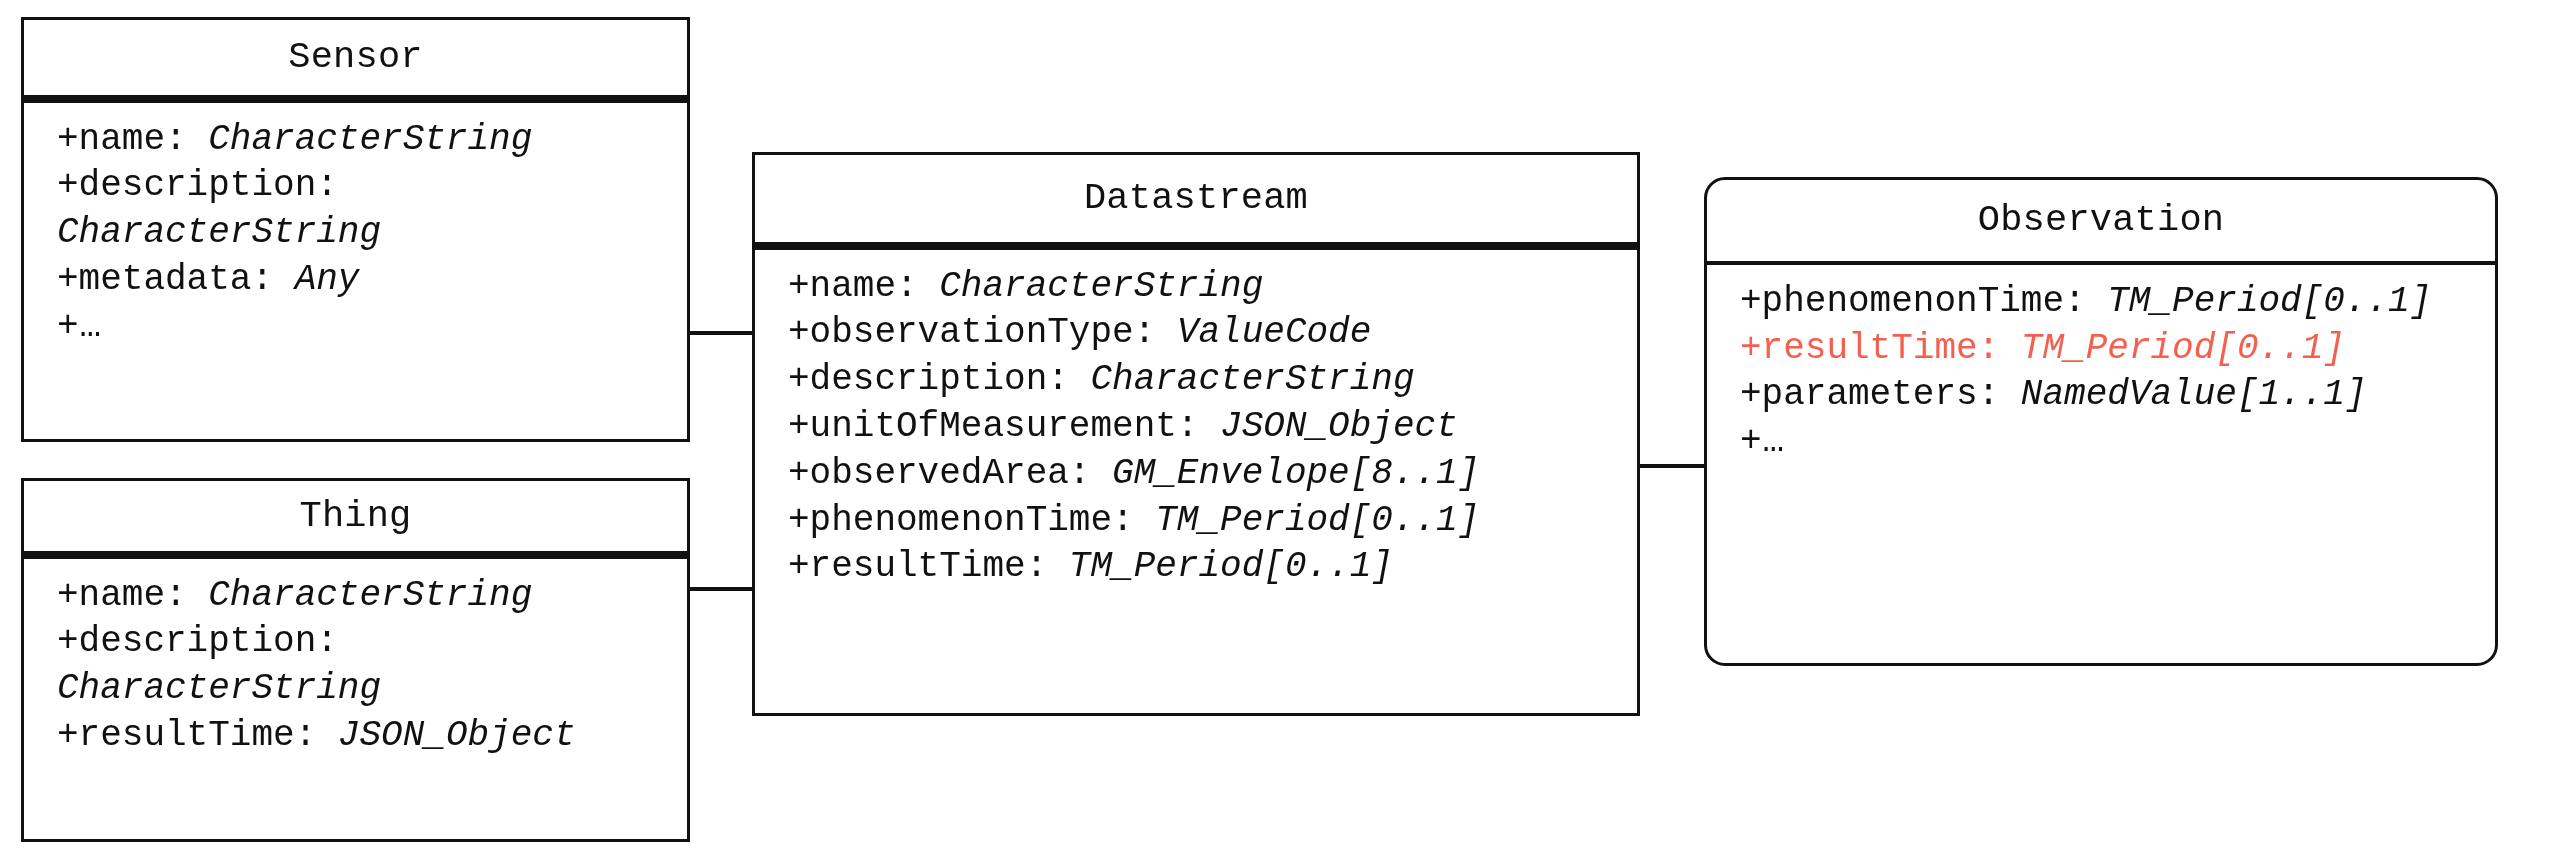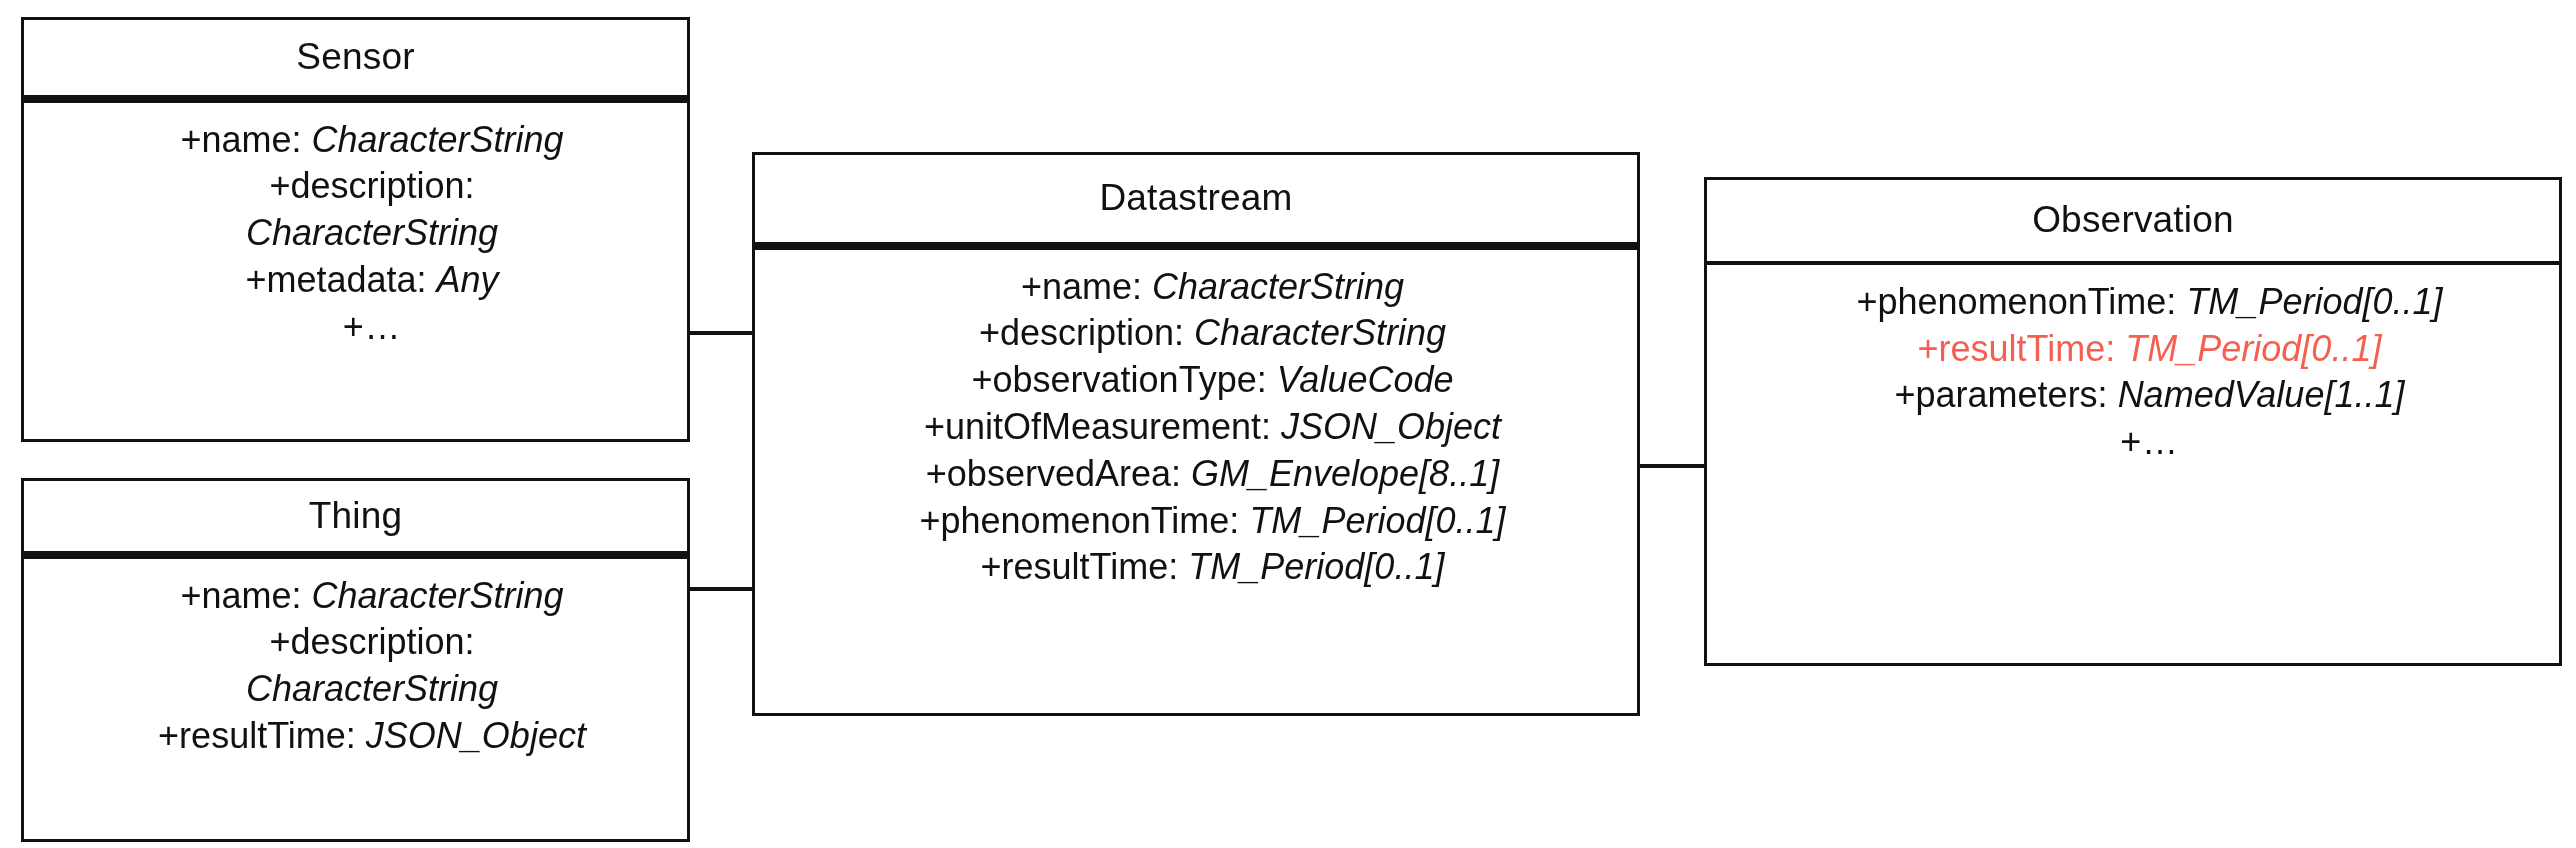--- a/index.html
+++ b/index.html
@@ -6,23 +6,22 @@
   html, body {
     margin: 0;
     padding: 0;
     background: #ffffff;
   }
   #canvas {
     position: relative;
     width: 2576px;
     height: 848px;
     background: #ffffff;
-    font-family: Liberation Sans, sans-serif;
+    font-family: Liberation Mono, monospace;
     overflow: hidden;
-    text-align: center;
   }
 
   
   .uml-class {
     position: absolute;
     box-sizing: border-box;
     background: #ffffff;
     border: 3.8px solid #111111;
     display: flex;
     flex-direction: column;
@@ -131,41 +130,41 @@
   </div>
 
   <div class="uml-class" style="left:752px; top:152px; width:888px; height:564px;">
     <div class="uml-title" style="height:87px;">Datastream</div>
     <div class="uml-divider thick"></div>
     <div class="uml-attrs">
       <div class="attr-line">
         <span>+name: </span><span class="attr-type">CharacterString</span>
       </div>
       <div class="attr-line">
-        <span>+description: </span><span class="attr-type">CharacterString</span>
+        <span>+observationType: </span><span class="attr-type">ValueCode</span>
       </div>
       <div class="attr-line">
-        <span>+observationType: </span><span class="attr-type">ValueCode</span>
+        <span>+description: </span><span class="attr-type">CharacterString</span>
       </div>
       <div class="attr-line">
         <span>+unitOfMeasurement: </span><span class="attr-type">JSON_Object</span>
       </div>
       <div class="attr-line">
         <span>+observedArea: </span><span class="attr-type">GM_Envelope[8..1]</span>
       </div>
       <div class="attr-line">
         <span>+phenomenonTime: </span><span class="attr-type">TM_Period[0..1]</span>
       </div>
       <div class="attr-line">
         <span>+resultTime: </span><span class="attr-type">TM_Period[0..1]</span>
       </div>
     </div>
   </div>
 
-  <div class="uml-class" style="left:1704px; top:177px; width:858px; height:489px;">
+  <div class="uml-class" style="left:1704px; top:177px; width:794px; height:489px;border-radius:21px;">
     <div class="uml-title" style="height:81px;">Observation</div>
     <div class="uml-divider thin"></div>
     <div class="uml-attrs">
       <div class="attr-line">
         <span>+phenomenonTime: </span><span class="attr-type">TM_Period[0..1]</span>
       </div>
       <div class="attr-line red">
         <span>+resultTime: </span><span class="attr-type">TM_Period[0..1]</span>
       </div>
       <div class="attr-line">

